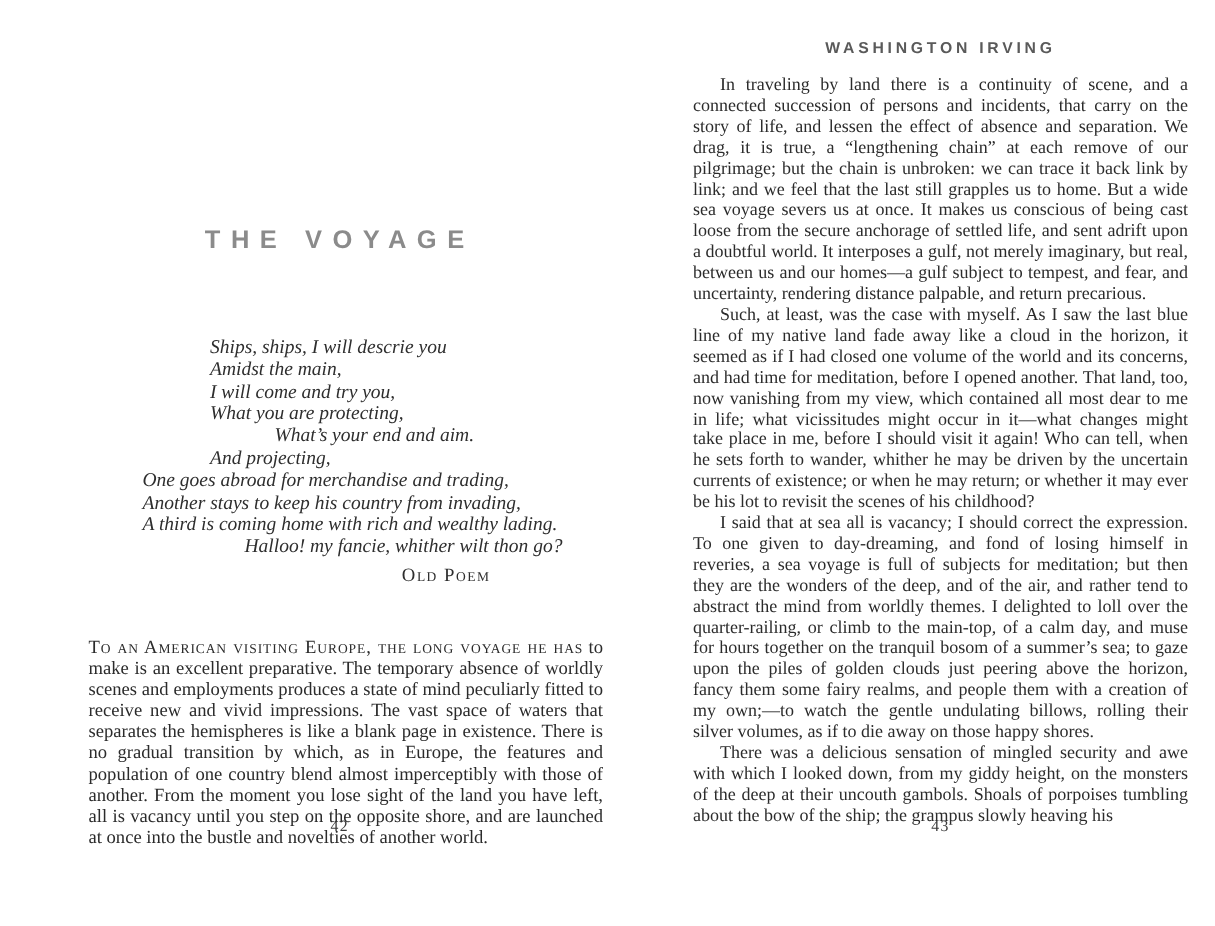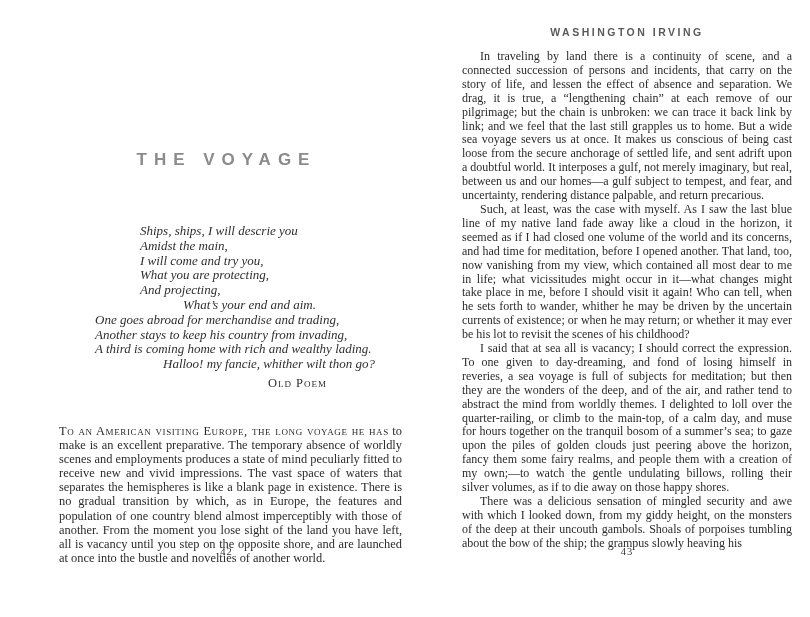--- a/index.html
+++ b/index.html
@@ -130,22 +130,22 @@
 
   <div class="page-left">
 
     <div class="chapter-title">THE VOYAGE</div>
 
     <div class="poem">
       <div class="poem-line poem-line--base">Ships, ships, I will descrie you</div>
       <div class="poem-line poem-line--base">Amidst the main,</div>
       <div class="poem-line poem-line--base">I will come and try you,</div>
       <div class="poem-line poem-line--base">What you are protecting,</div>
+      <div class="poem-line poem-line--deep">What’s your end and aim.</div>
       <div class="poem-line poem-line--base">And projecting,</div>
-      <div class="poem-line poem-line--deep">What’s your end and aim.</div>
       <div class="poem-line poem-line--out">One goes abroad for merchandise and trading,</div>
       <div class="poem-line poem-line--out">Another stays to keep his country from invading,</div>
       <div class="poem-line poem-line--out">A third is coming home with rich and wealthy lading.</div>
       <div class="poem-line poem-line--mid">Halloo! my fancie, whither wilt thon go?</div>
     </div>
 
     <div class="poem-attribution">Old Poem</div>
 
     <p class="lead-paragraph"><span class="smallcaps">To an American visiting Europe, the long voyage he has</span> <span>to make is an excellent preparative. The temporary absence of worldly scenes and employments produces a state of mind peculiarly fitted to receive new and vivid impressions. The vast space of waters that separates the hemispheres is like a blank page in existence. There is no gradual transition by which, as in Europe, the features and population of one country blend almost imperceptibly with those of another. From the moment you lose sight of the land you have left, all is vacancy until you step on the opposite shore, and are launched at once into the bustle and novelties of another world.</span></p>
 

